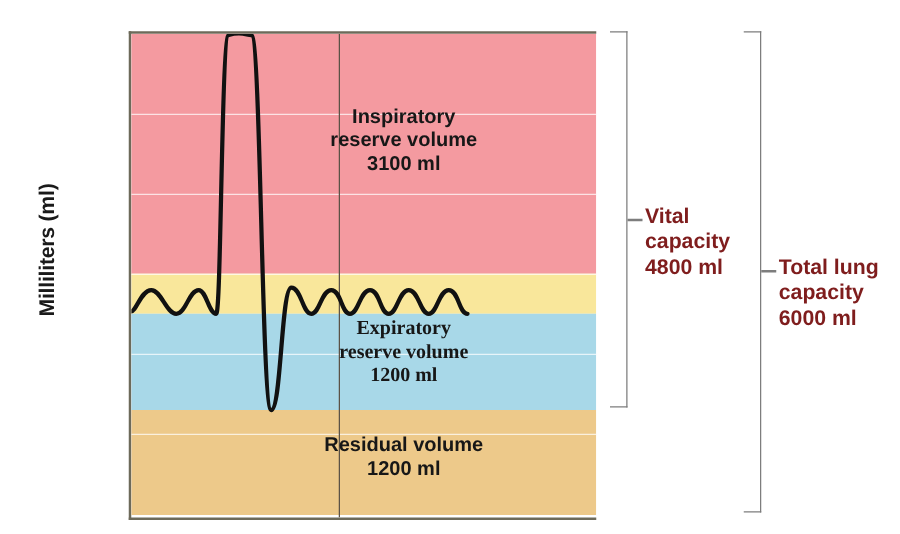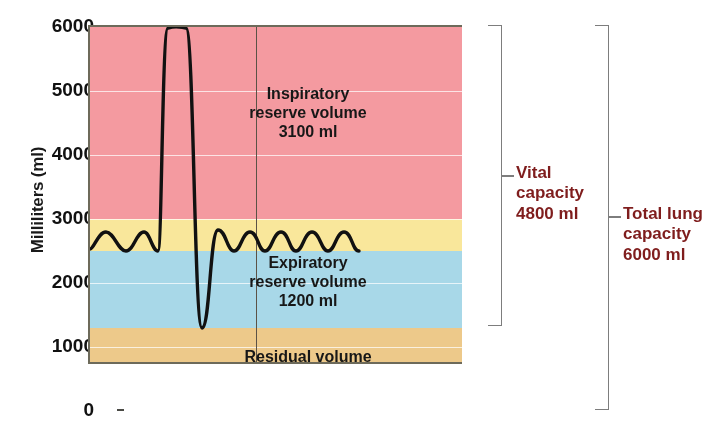--- a/index.html
+++ b/index.html
@@ -58,24 +58,24 @@
     position: absolute;
     left: 97px;
     width: 7px;
     height: 2px;
     background: #4a4a45;
   }
 
   
   #plot {
     position: absolute;
-    left: 88px;
+    left: 103px;
     top: 25px;
     width: 374px;
-    height: 339px;
+    height: 391px;
     border: 2px solid #6d6a5a;
     border-right: none;
     box-sizing: border-box;
     overflow: hidden;
     padding-left: 26px;
   }
   .band {
     position: absolute;
     left: 0;
     width: 100%;
@@ -133,37 +133,20 @@
     white-space: pre-line;
   }
 </style>
 </head>
 <body>
 
 <div id="figure">
 
   <div id="y-axis-title">Milliliters (ml)</div>
 
-  <div id="tick-column">
-    <div class="tick-label" style="top:16px">6000</div>
-    <div class="tick-label" style="top:80px">5000</div>
-    <div class="tick-label" style="top:144px">4000</div>
-    <div class="tick-label" style="top:208px">3000</div>
-    <div class="tick-label" style="top:272px">2000</div>
-    <div class="tick-label" style="top:336px">1000</div>
-    <div class="tick-label" style="top:400px">0</div>
-
-    <div class="tick-mark" style="top:25px"></div>
-    <div class="tick-mark" style="top:89px"></div>
-    <div class="tick-mark" style="top:153px"></div>
-    <div class="tick-mark" style="top:217px"></div>
-    <div class="tick-mark" style="top:281px"></div>
-    <div class="tick-mark" style="top:346px"></div>
-    <div class="tick-mark" style="top:409px"></div>
-  </div>
 
   <div id="plot">
 
     <div class="band" style="top:0px; height:192px; background:#F49AA0;"></div>
     <div class="band" style="top:192px; height:32px; background:#F9E79B;"></div>
     <div class="band" style="top:224px; height:77px; background:#A8D8E8;"></div>
     <div class="band" style="top:301px; height:84px; background:#EDC98A;"></div>
 
     <div class="gridline" style="top:64px"></div>
     <div class="gridline" style="top:128px"></div>
@@ -190,25 +173,25 @@
                C 199,205 199,224 206,224
                C 213,224 214,205 222,205
                C 230,205 231,224 238,224
                C 245,224 246,205 254,205
                C 262,205 262,224 269,224"></path>
     </svg>
 
     <div class="band-label" style="top:58px; left:62px; width:312px;">Inspiratory
 reserve volume
 3100 ml</div>
-    <div class="band-label" style="top:227px; left:62px; width:312px;">Expiratory
+    <div class="band-label" style="top:227px; left:62px; width:312px;font-family:Liberation Serif, serif;">Expiratory
 reserve volume
 1200 ml</div>
     <div class="band-label" style="top:321px; left:62px; width:312px;">Residual volume
-1000 ml</div>
+1200 ml</div>
   </div>
 
   <div class="bracket" style="left:488px; top:25px; width:14px; height:301px;"></div>
   <div class="bracket-stem" style="left:502px; top:175px; width:12px;"></div>
   <div class="bracket-label" style="left:516px; top:163px; width:88px;">Vital
 capacity
 4800 ml</div>
 
   <div class="bracket" style="left:595px; top:25px; width:14px; height:385px;"></div>
   <div class="bracket-stem" style="left:609px; top:216px; width:12px;"></div>

